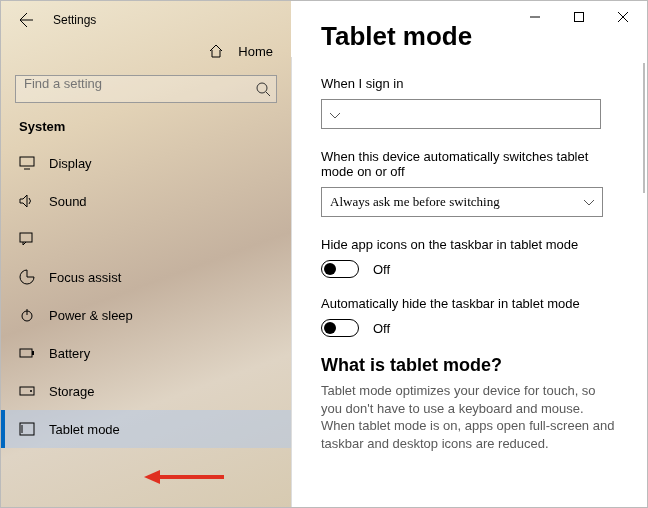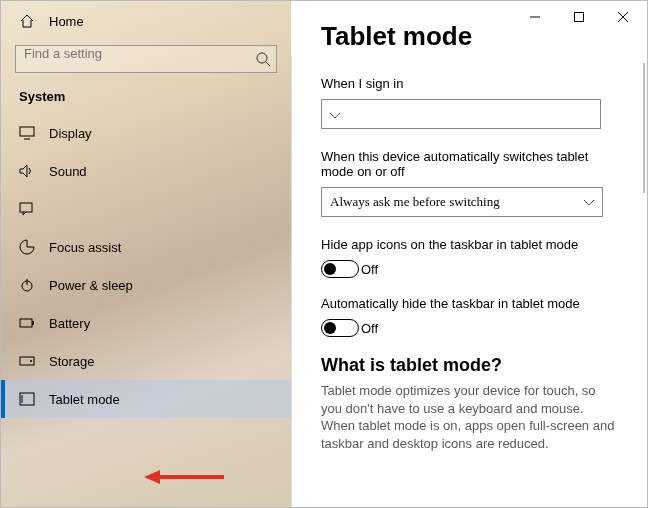--- a/index.html
+++ b/index.html
@@ -21,21 +21,21 @@
   .sb-item.selected { background:rgba(180,200,230,0.55); position:relative;}
   .sb-item.selected::before { content:""; position:absolute; left:0; top:0; bottom:0; width:4px; background:#0067c0;}
   
   .arrow { position:absolute; left:143px; top:466px; }
   
   .content { flex:1; overflow:hidden; position:relative; padding:14px 32px 0 30px; }
   .content h1 { font-weight:600; font-size:26px; margin:6px 0 24px 0; }
   .label { font-size:13px; margin:2px 0 8px 0; }
   .dropdown { width:280px; height:30px; border:1px solid #888; display:flex; align-items:center; justify-content:space-between; padding:0 8px; margin-bottom:20px; background:#fff; font-size:13px;}
   .dropdown.wide { width:282px;font-family:Liberation Serif, serif; }
-  .toggle-row { display:flex; align-items:center; gap:2px; margin-bottom:18px; }
+  .toggle-row { display:flex; align-items:center; gap:14px; margin-bottom:18px; }
   .toggle { width:38px; height:18px; border:1px solid #000; border-radius:10px; position:relative; background:#fff;}
   .toggle::after { content:""; position:absolute; left:2px; top:2px; width:12px; height:12px; background:#000; border-radius:50%;}
   .content h2 { font-weight:600; font-size:18px; margin:16px 0 6px 0;}
   .desc { color:#5a5a5a; font-size:13px; line-height:1.35; }
   
   .winctl { position:absolute; right:2px; top:2px; display:flex; }
   .winctl div { width:44px; height:28px; display:flex; align-items:center; justify-content:center; }
   
   .scroll-hint { position:absolute; right:2px; top:62px; width:2px; height:130px; background:#bdbdbd;}
   .divider { position:absolute; left:290px; top:56px; bottom:0; width:1px; background:#ddd;}
@@ -58,22 +58,30 @@
       </div>
     <div>
         <svg width="10" height="10">
           <line x1="0" y1="0" x2="10" y2="10" stroke="#000"></line>
           <line x1="10" y1="0" x2="0" y2="10" stroke="#000"></line>
         </svg>
       </div>
   </div>
 
   <div class="sidebar">
-
-    <div class="sb-home sb-item" style="height:40px;">
+    <div class="sb-top">
+      <span class="back-icon">
+        <svg width="18" height="18" viewBox="0 0 18 18">
+            <path d="M12 2 L5 9 L12 16 M5 9 H18" stroke="#000" fill="none" stroke-width="1"></path>
+          </svg>
+      </span>
+      <span class="sb-title">Settings</span>
+    </div>
+
+    <div class="sb-home sb-item" style="height:40px;justify-content:flex-end;">
       <span class="ic">
         <svg width="16" height="16" viewBox="0 0 16 16">
             <path d="M2 8 L8 2 L14 8 M4 7 V14 H12 V7" stroke="#000" fill="none"></path>
           </svg>
       </span>
       <span>Home</span>
     </div>
 
     <div class="sb-search">
       <input type="text" placeholder="Find a setting" style="">

